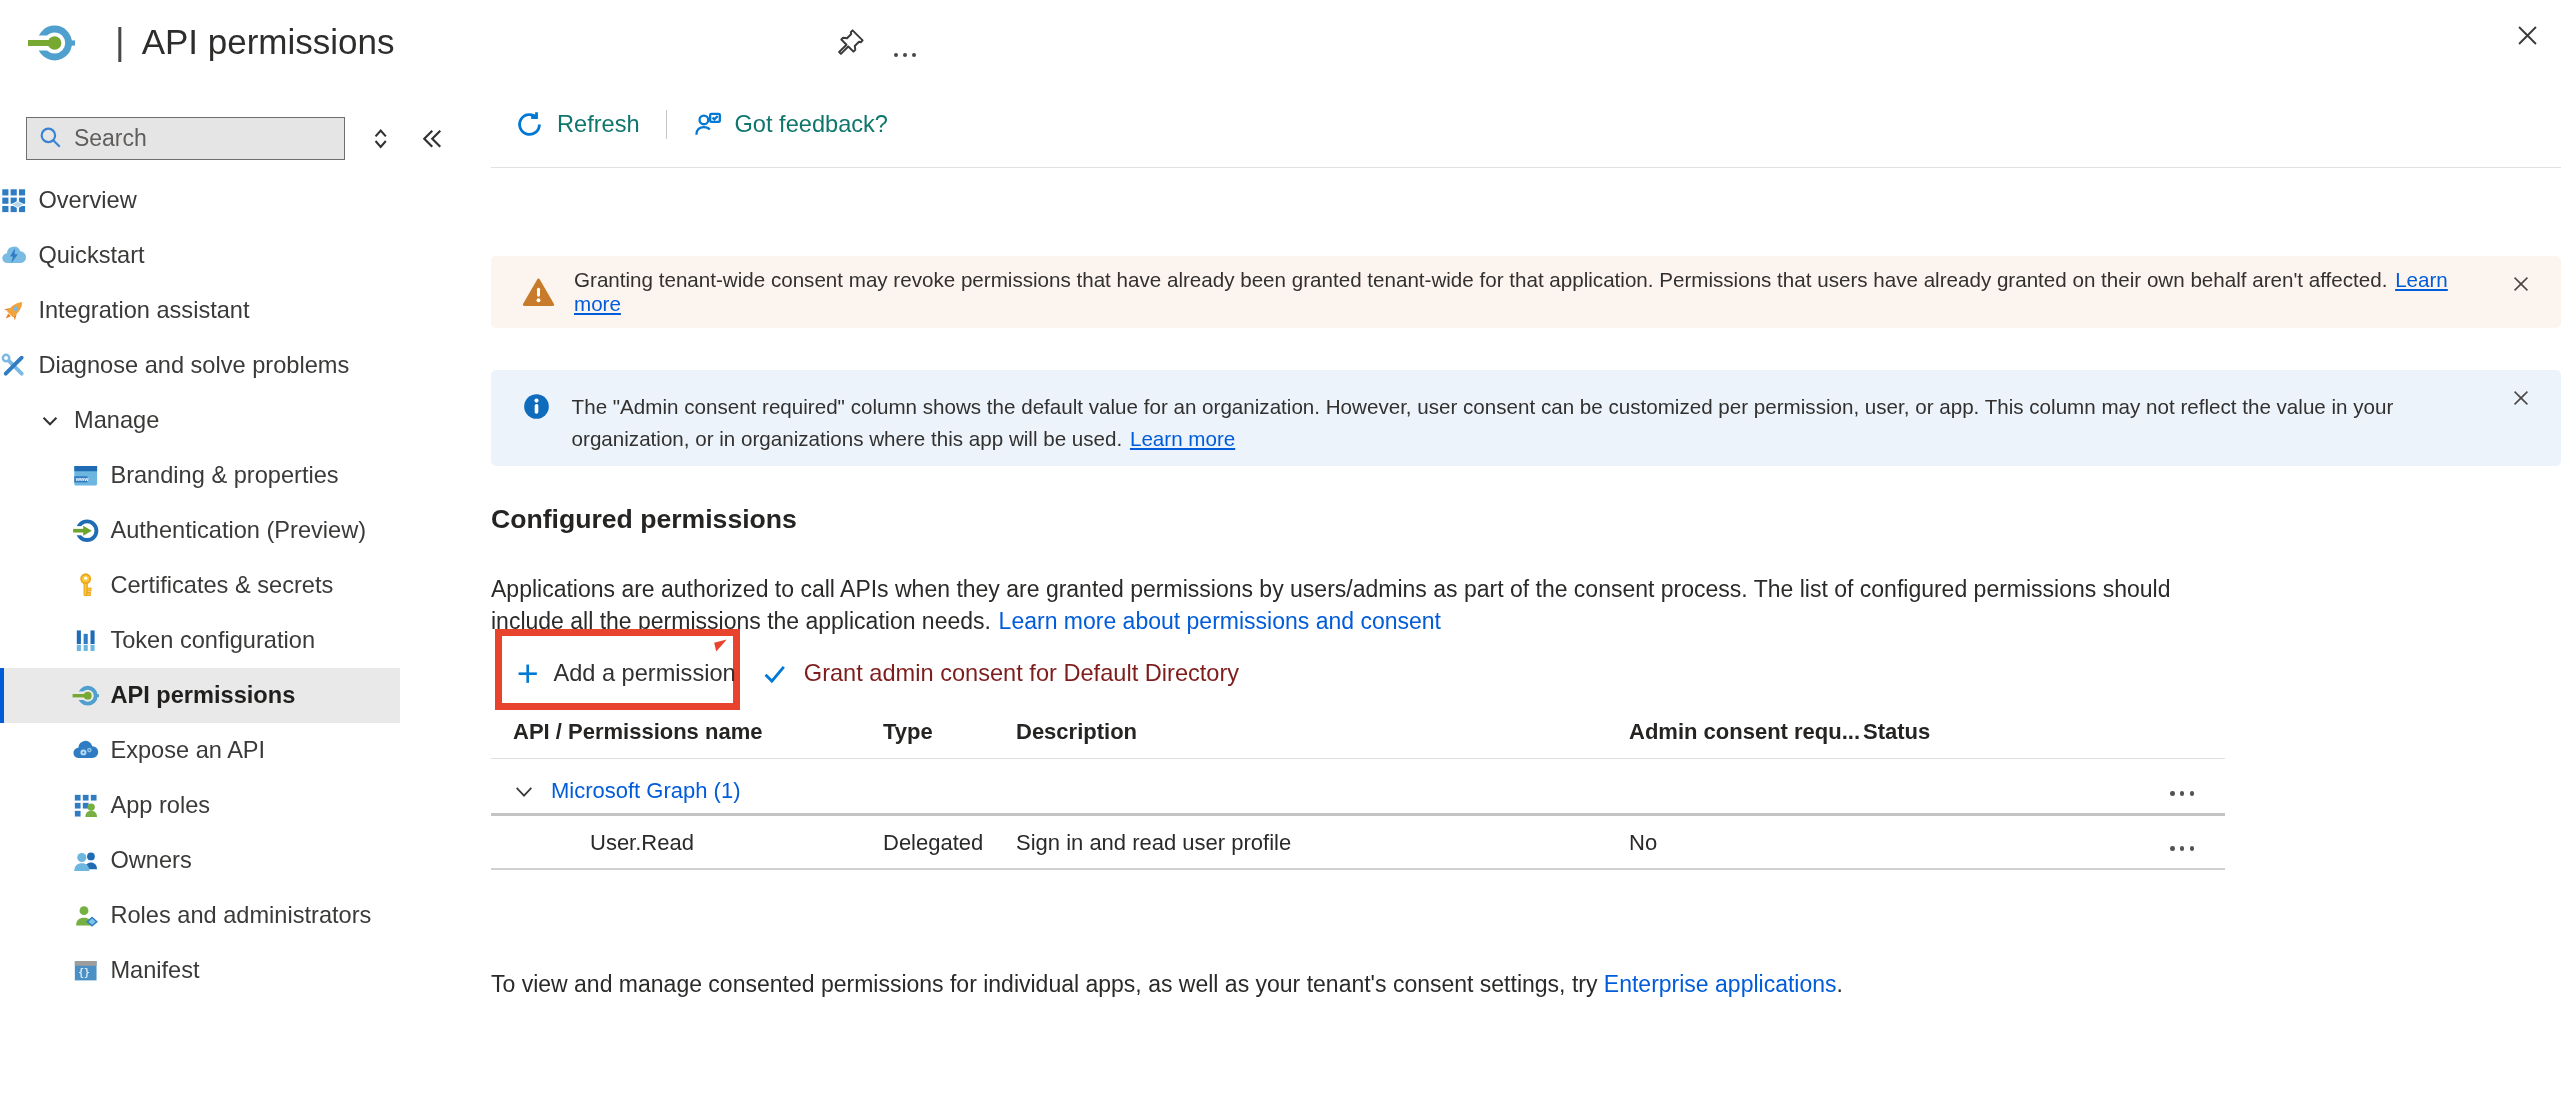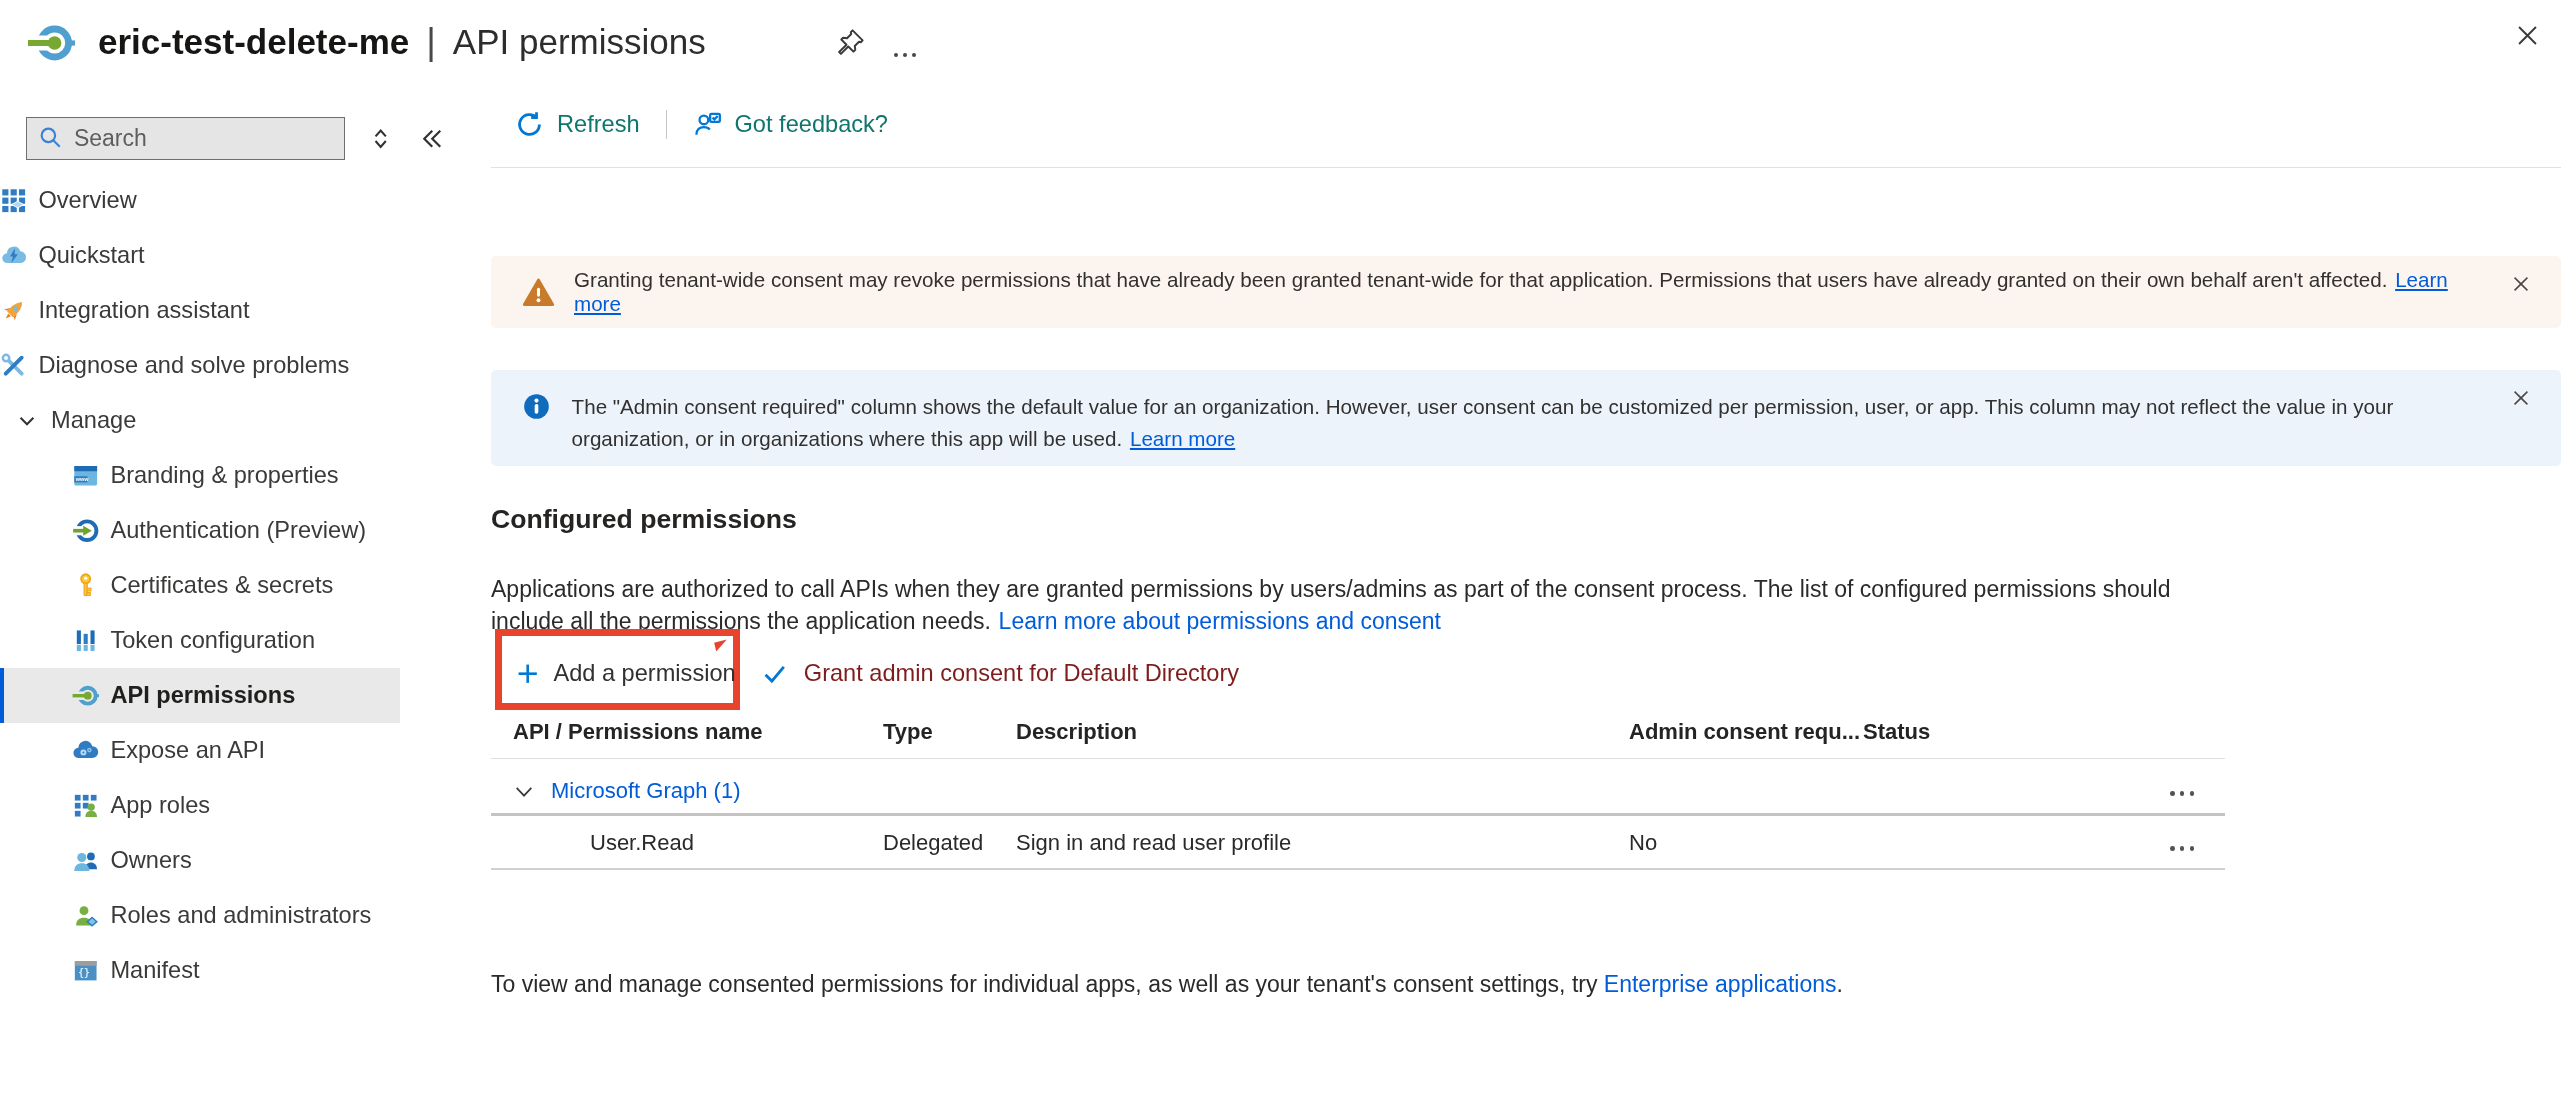--- a/index.html
+++ b/index.html
@@ -34,21 +34,21 @@
   .side-ctl{position:absolute;top:125px;width:27.4px;height:27.4px}
   .ctl-sort{left:367px}
   .ctl-collapse{left:418px}
 
   .nav{position:absolute;left:0;top:173px;width:463px}
   .nav-item{height:55px;display:flex;align-items:center;font-size:23.6px;color:#3b3a39;cursor:pointer}
   .ni-icon{width:27.4px;height:27.4px;margin-right:11px;flex:0 0 auto}
   .ni-icon svg{width:100%;height:100%}
   .ni-chev{width:22px;height:22px;margin-right:13px;flex:0 0 auto}
   .lvl0{}
-  .grp{padding-left:16px}
+  .grp{padding-left:39px}
   .lvl1{padding-left:72px}
   .nav-item.selected{background:#e9e9e9;width:400px;box-sizing:border-box;border-left:4.3px solid #015cda;padding-left:68px;font-weight:700;color:#201f1e}
 
   
   .cmdbar{position:absolute;left:515px;top:103px;height:43px;display:flex;align-items:center;font-size:23.6px}
   .cmd{display:flex;align-items:center;gap:13px;color:#0f766e}
   .cmd svg{width:29px;height:29px}
   .cmd-divider{width:0.9px;height:29px;background:#c8c6c4;margin:0 26px}
   .cmd-rule{position:absolute;left:491px;top:167px;width:2070px;height:0.9px;background:#e3e1df}
 
@@ -102,21 +102,20 @@
 <span class="hdr-icon">
   <svg viewBox="0 0 24 24" width="48" height="48">
       <circle cx="13.8" cy="12" r="7" fill="none" stroke="#4f9fcf" stroke-width="3.4"></circle>
       <rect x="21.2" y="10.7" width="2.8" height="2.6" fill="#4f9fcf"></rect>
       <line x1="0" y1="12" x2="13.8" y2="12" stroke="#fff" stroke-width="7.5"></line>
       <line x1="0.5" y1="12" x2="13.8" y2="12" stroke="#76a832" stroke-width="3"></line>
       <circle cx="13.8" cy="12" r="3.4" fill="#76a832"></circle>
     </svg>
 </span>
 <h1 class="blade-title">
-  <span class="t-name">eric-test-delete-me</span>
   <span class="t-sep">|</span>
   <span class="t-page">API permissions</span>
 </h1>
 <button class="pin-btn">
   <svg viewBox="0 0 24 24" width="31" height="31">
       <path d="M13.6 2.6 L21.4 10.4 L20 11.8 L18.6 11.4 L15.3 14.7 L15.7 17.7 L14.3 19.1 L10.3 15.1 L4.6 20.8 L3.2 19.4 L8.9 13.7 L4.9 9.7 L6.3 8.3 L9.3 8.7 L12.6 5.4 L12.2 4 Z" fill="none" stroke="#3b3a39" stroke-width="1.5" stroke-linejoin="round"></path>
     </svg>
 </button>
 <button class="hdr-more">
   <span class="dotrow sm">

